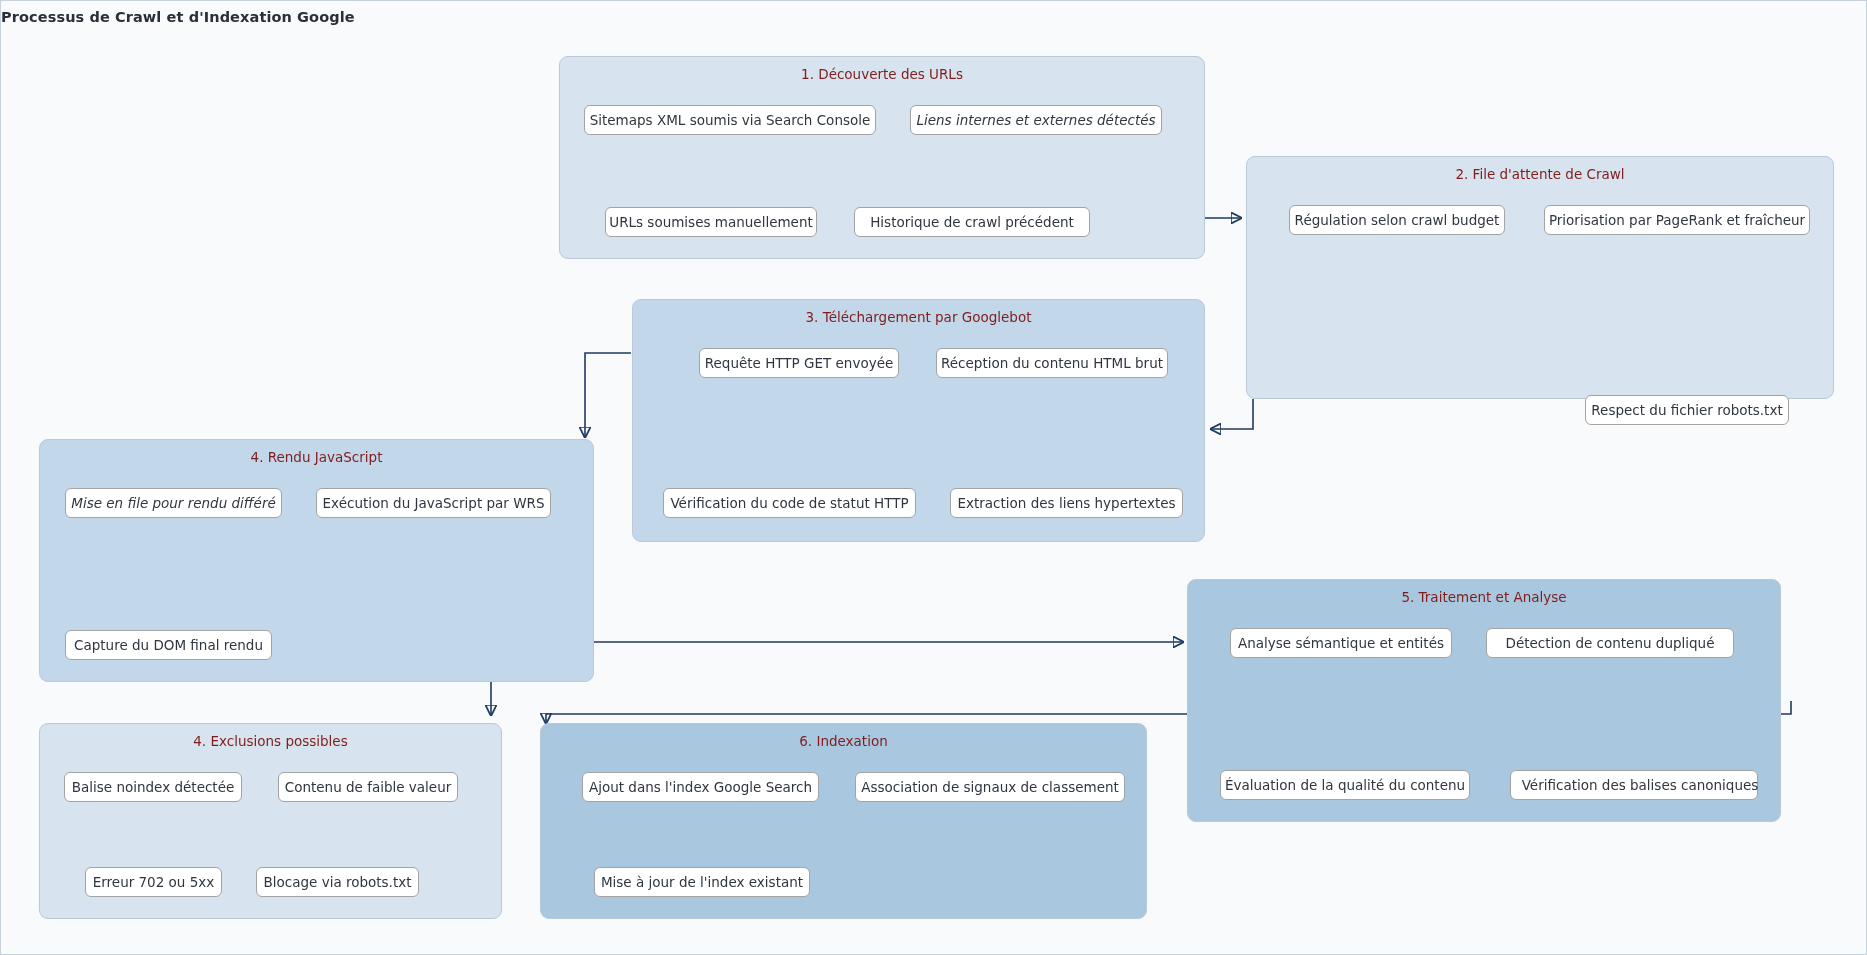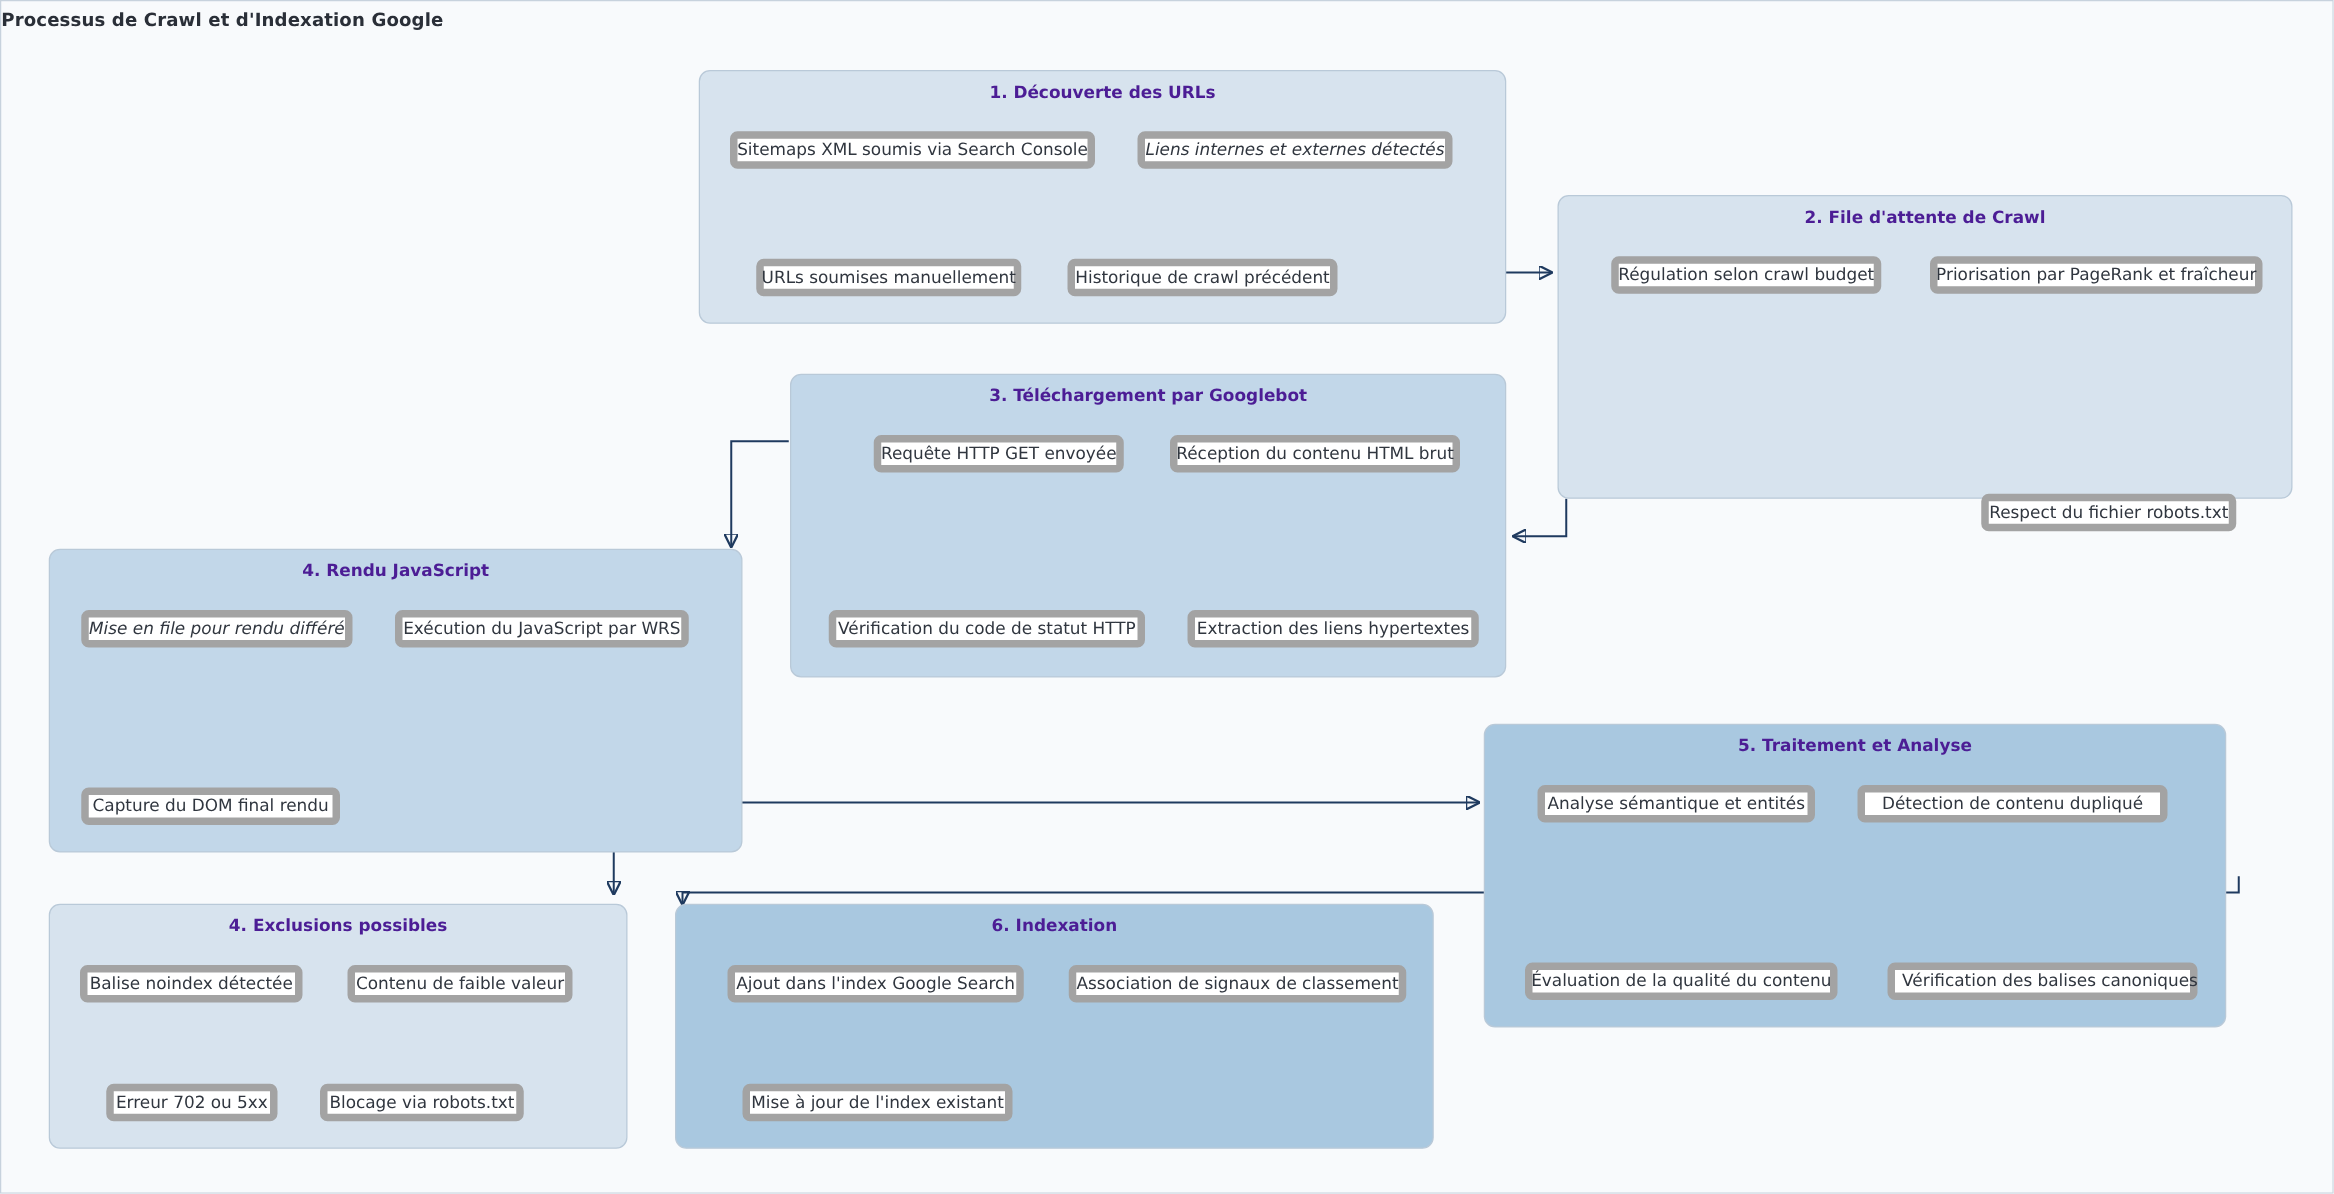--- a/index.html
+++ b/index.html
@@ -30,27 +30,27 @@
     position: absolute;
     border-radius: 9px;
     border: 1px solid #b9c9d8;
   }
   .cluster-title {
     position: absolute;
     left: 0; right: 0;
     top: 9px;
     text-align: center;
     font-size: 13.5px;
-    font-weight: bold;
-    color: #4c1d95;
+    font-weight: normal;
+    color: #7f1d1d;
   }
   .node {
     position: absolute;
     background: #ffffff;
-    border: 6px solid #a3a3a3;
+    border: 1px solid #a3a3a3;
     border-radius: 6px;
     display: flex;
     align-items: center;
     justify-content: center;
     font-size: 13.5px;
     color: #30363f;
     white-space: nowrap;
     padding: 0 12px;
     height: 30px;
   }
@@ -96,21 +96,21 @@
     <path d="M 490 630 L 490 714" marker-end="url(#arrow)"></path>
 
     <path d="M 1790 700 L 1790 713 L 545 713 L 545 722" marker-end="url(#arrow)"></path>
   </svg>
 
   <div class="cluster shade-1" style="left: 558px; top: 55px; width: 646px; height: 203px; background: rgb(215, 227, 238);">
     <div class="cluster-title">1. Découverte des URLs</div>
     <div class="node" style="left:24px; top:48px; width:292px;">Sitemaps XML soumis via Search Console</div>
     <div class="node" style="left:350px; top:48px; width:252px;font-style:italic;">Liens internes et externes détectés</div>
     <div class="node" style="left:45px; top:150px; width:212px;">URLs soumises manuellement</div>
-    <div class="node" style="left:294px; top:150px; width:216px;">Historique de crawl précédent</div>
+    <div class="node" style="left:294px; top:150px; width:236px;">Historique de crawl précédent</div>
   </div>
 
   <div class="cluster shade-1" style="left: 1245px; top: 155px; width: 588px; height: 243px; background: rgb(215, 227, 238);">
     <div class="cluster-title">2. File d'attente de Crawl</div>
     <div class="node" style="left:42px; top:48px; width:216px;">Régulation selon crawl budget</div>
     <div class="node" style="left:297px; top:48px; width:266px;">Priorisation par PageRank et fraîcheur</div>
     <div class="node" style="left:338px; top:190px; width:204px;margin-top:48px;">Respect du fichier robots.txt</div>
   </div>
 
   <div class="cluster shade-2" style="left: 631px; top: 298px; width: 573px; height: 243px; background: rgb(194, 215, 233);">

